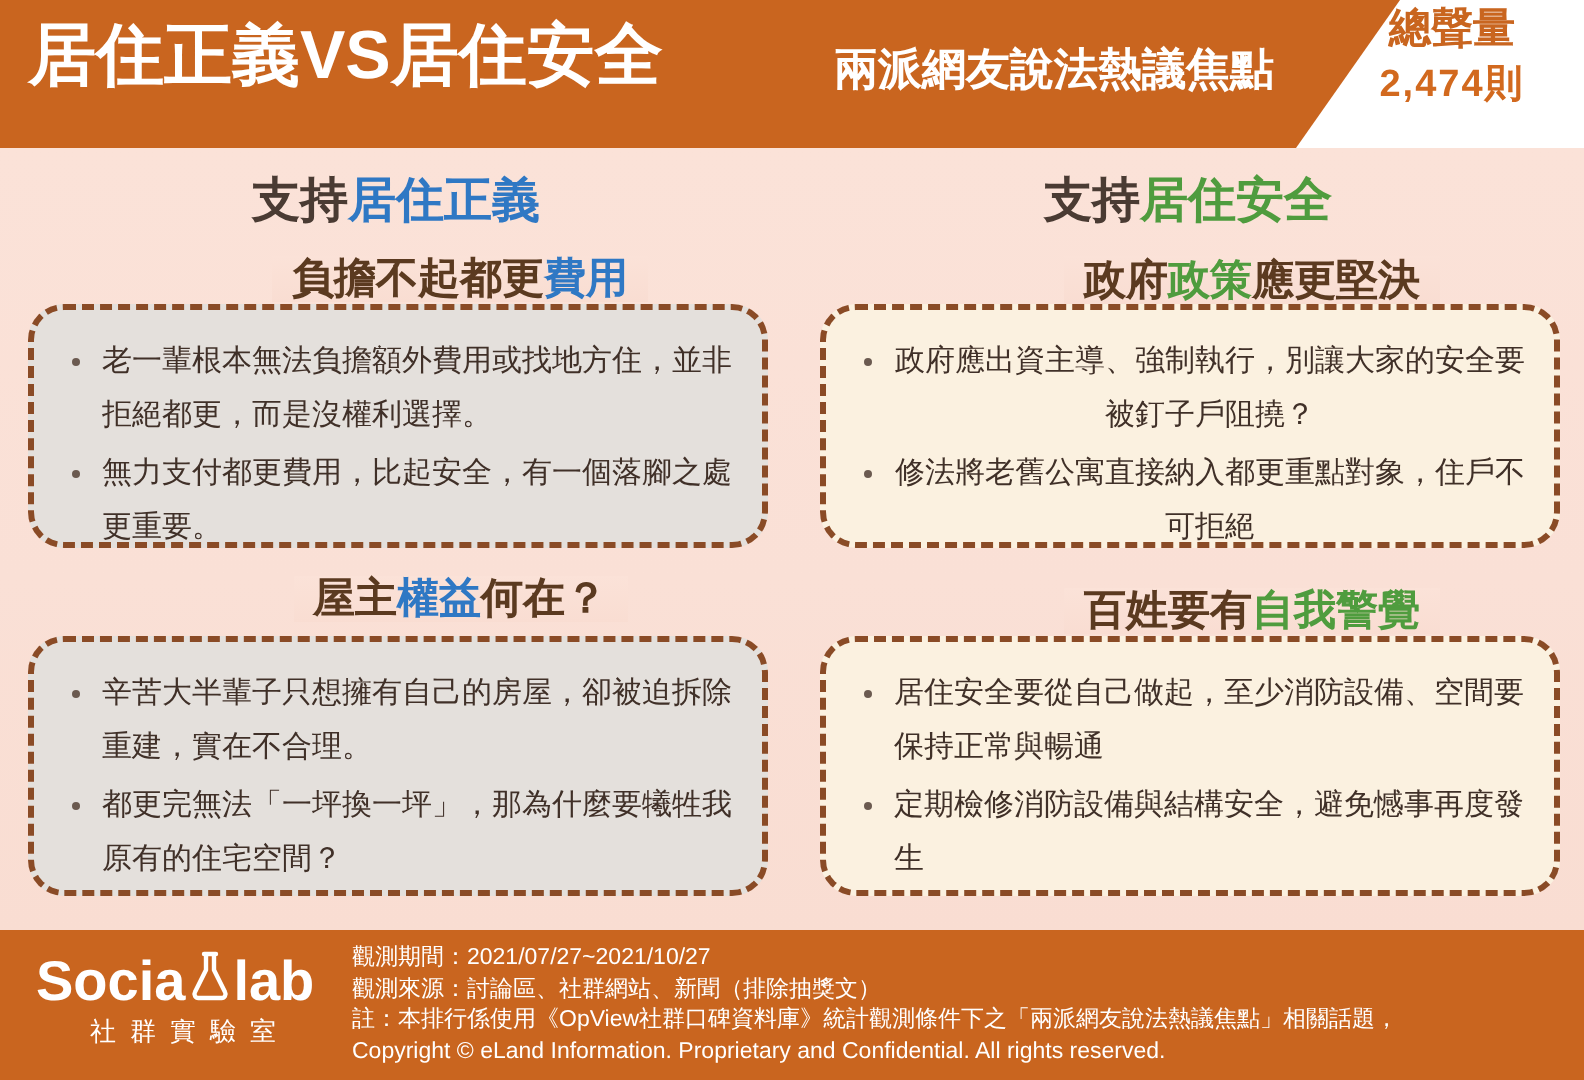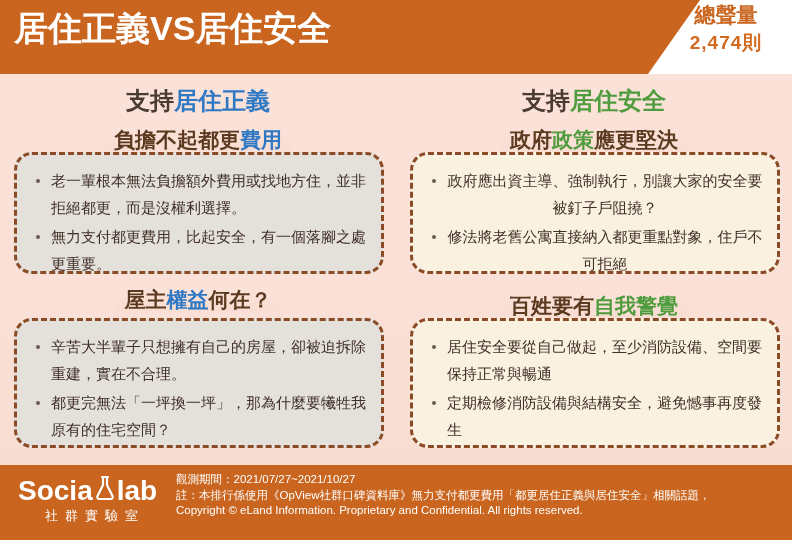--- a/index.html
+++ b/index.html
@@ -105,20 +105,21 @@
 
   
   .sec-head {
     position: absolute;
     font-size: 21px;
     font-weight: bold;
     line-height: 26px;
     white-space: nowrap;
     color: #5b3a20;
     z-index: 5;
+    padding-left: 32px;
   }
 
   
   .card {
     position: absolute;
     border: 3px dashed #8a4b26;
     border-radius: 18px;
     box-sizing: border-box;
     padding: 12px 14px 10px 12px;
   }
@@ -220,20 +221,21 @@
   }
 </style>
 </head>
 <body>
 
 <div id="page">
 
   <div class="header">
     <div class="header-bar"></div>
     <div class="header-title">居住正義VS居住安全</div>
+    <div class="header-sub">兩派網友說法熱議焦點</div>
     <div class="badge">
       <div class="badge-label">總聲量</div>
       <div class="badge-value">2,474則</div>
     </div>
   </div>
 
   <div class="stage"></div>
 
   <div class="col-title left">
     <span>支持</span><span class="hl-blue">居住正義</span>
@@ -280,18 +282,19 @@
           <svg width="22" height="26" viewBox="0 0 22 26" aria-hidden="true">
             <path d="M8 2 h6 M9 2 v8 L3.5 21 a2 2 0 0 0 1.8 3 h11.4 a2 2 0 0 0 1.8 -3 L13 10 V2" fill="none" stroke="#ffffff" stroke-width="2.2" stroke-linejoin="round" stroke-linecap="round"></path>
           </svg>
         </span>
         <span>lab</span>
       </div>
       <div class="logo-sub">社群實驗室</div>
     </div>
     <div class="foot-lines">
       <div>觀測期間：2021/07/27~2021/10/27</div>
-      <div>註：本排行係使用《OpView社群口碑資料庫》無力支付都更費用「都更居住正義與居住安全」相關話題，</div>
+      <div>觀測來源：討論區、社群網站、新聞（排除抽獎文）</div>
+      <div>註：本排行係使用《OpView社群口碑資料庫》統計觀測條件下之「兩派網友說法熱議焦點」相關話題，</div>
       <div class="copy">Copyright © eLand Information. Proprietary and Confidential. All rights reserved.</div>
     </div>
   </div>
 
 </div>
 
 </body></html>

